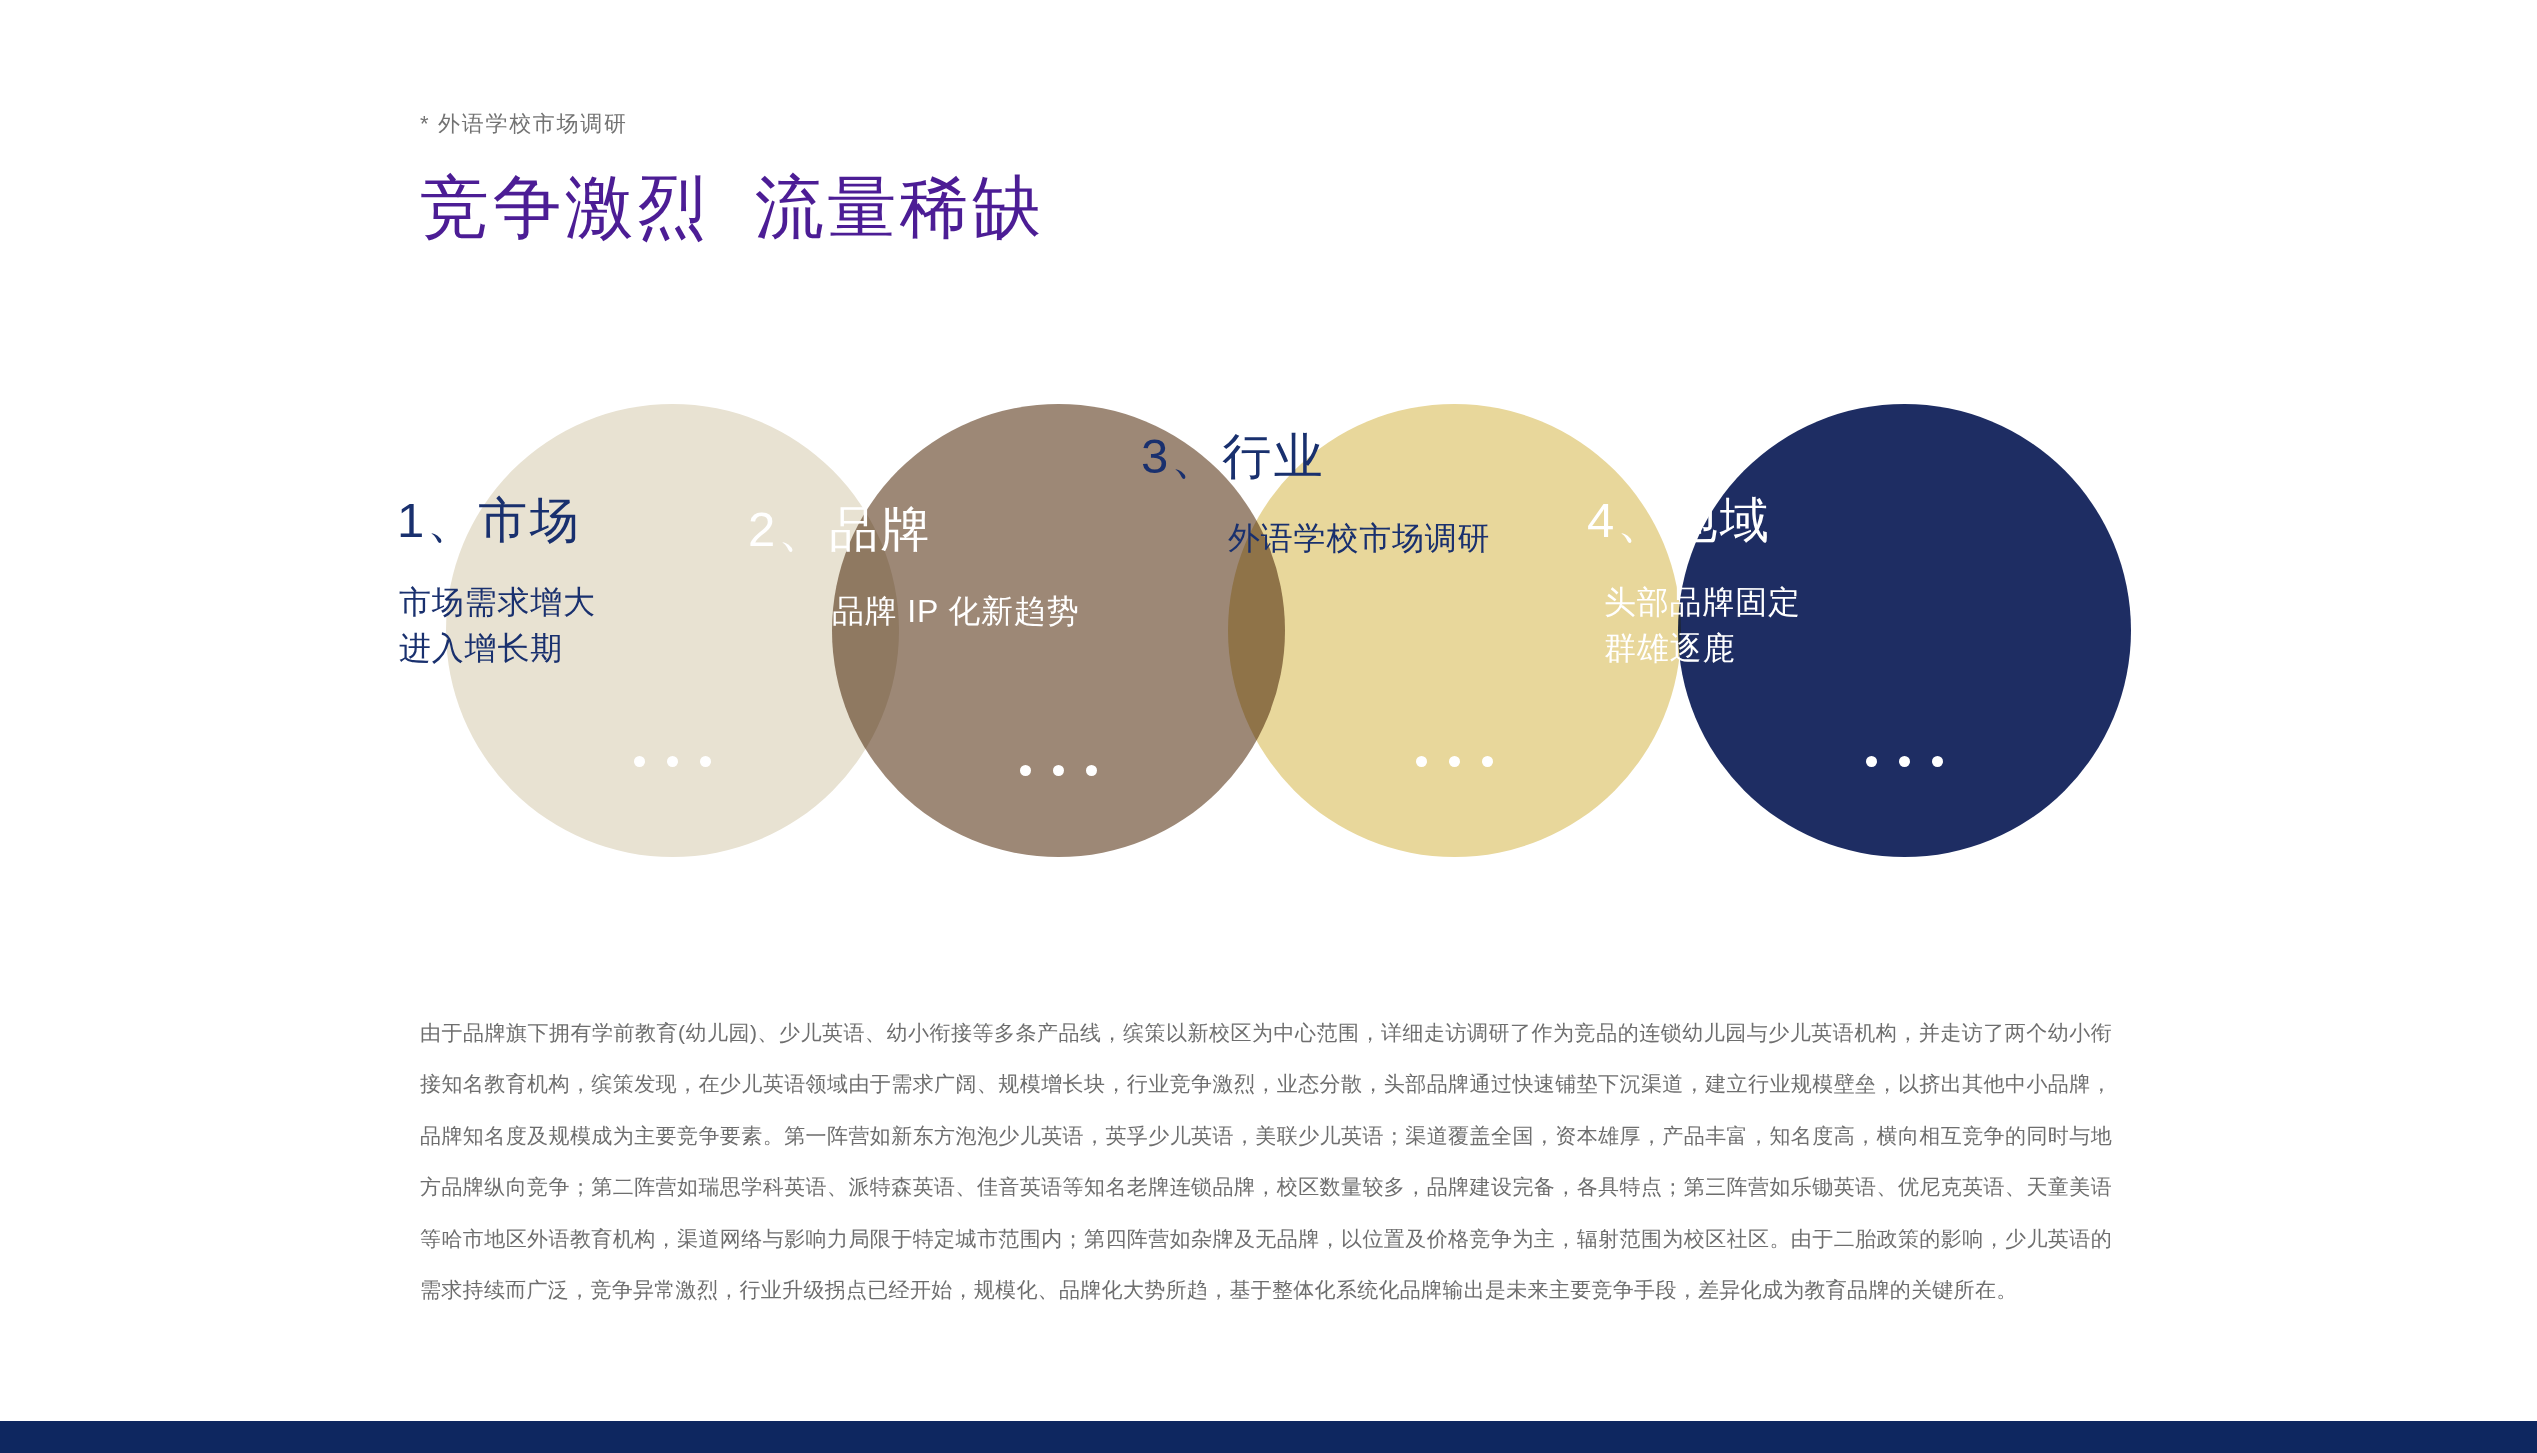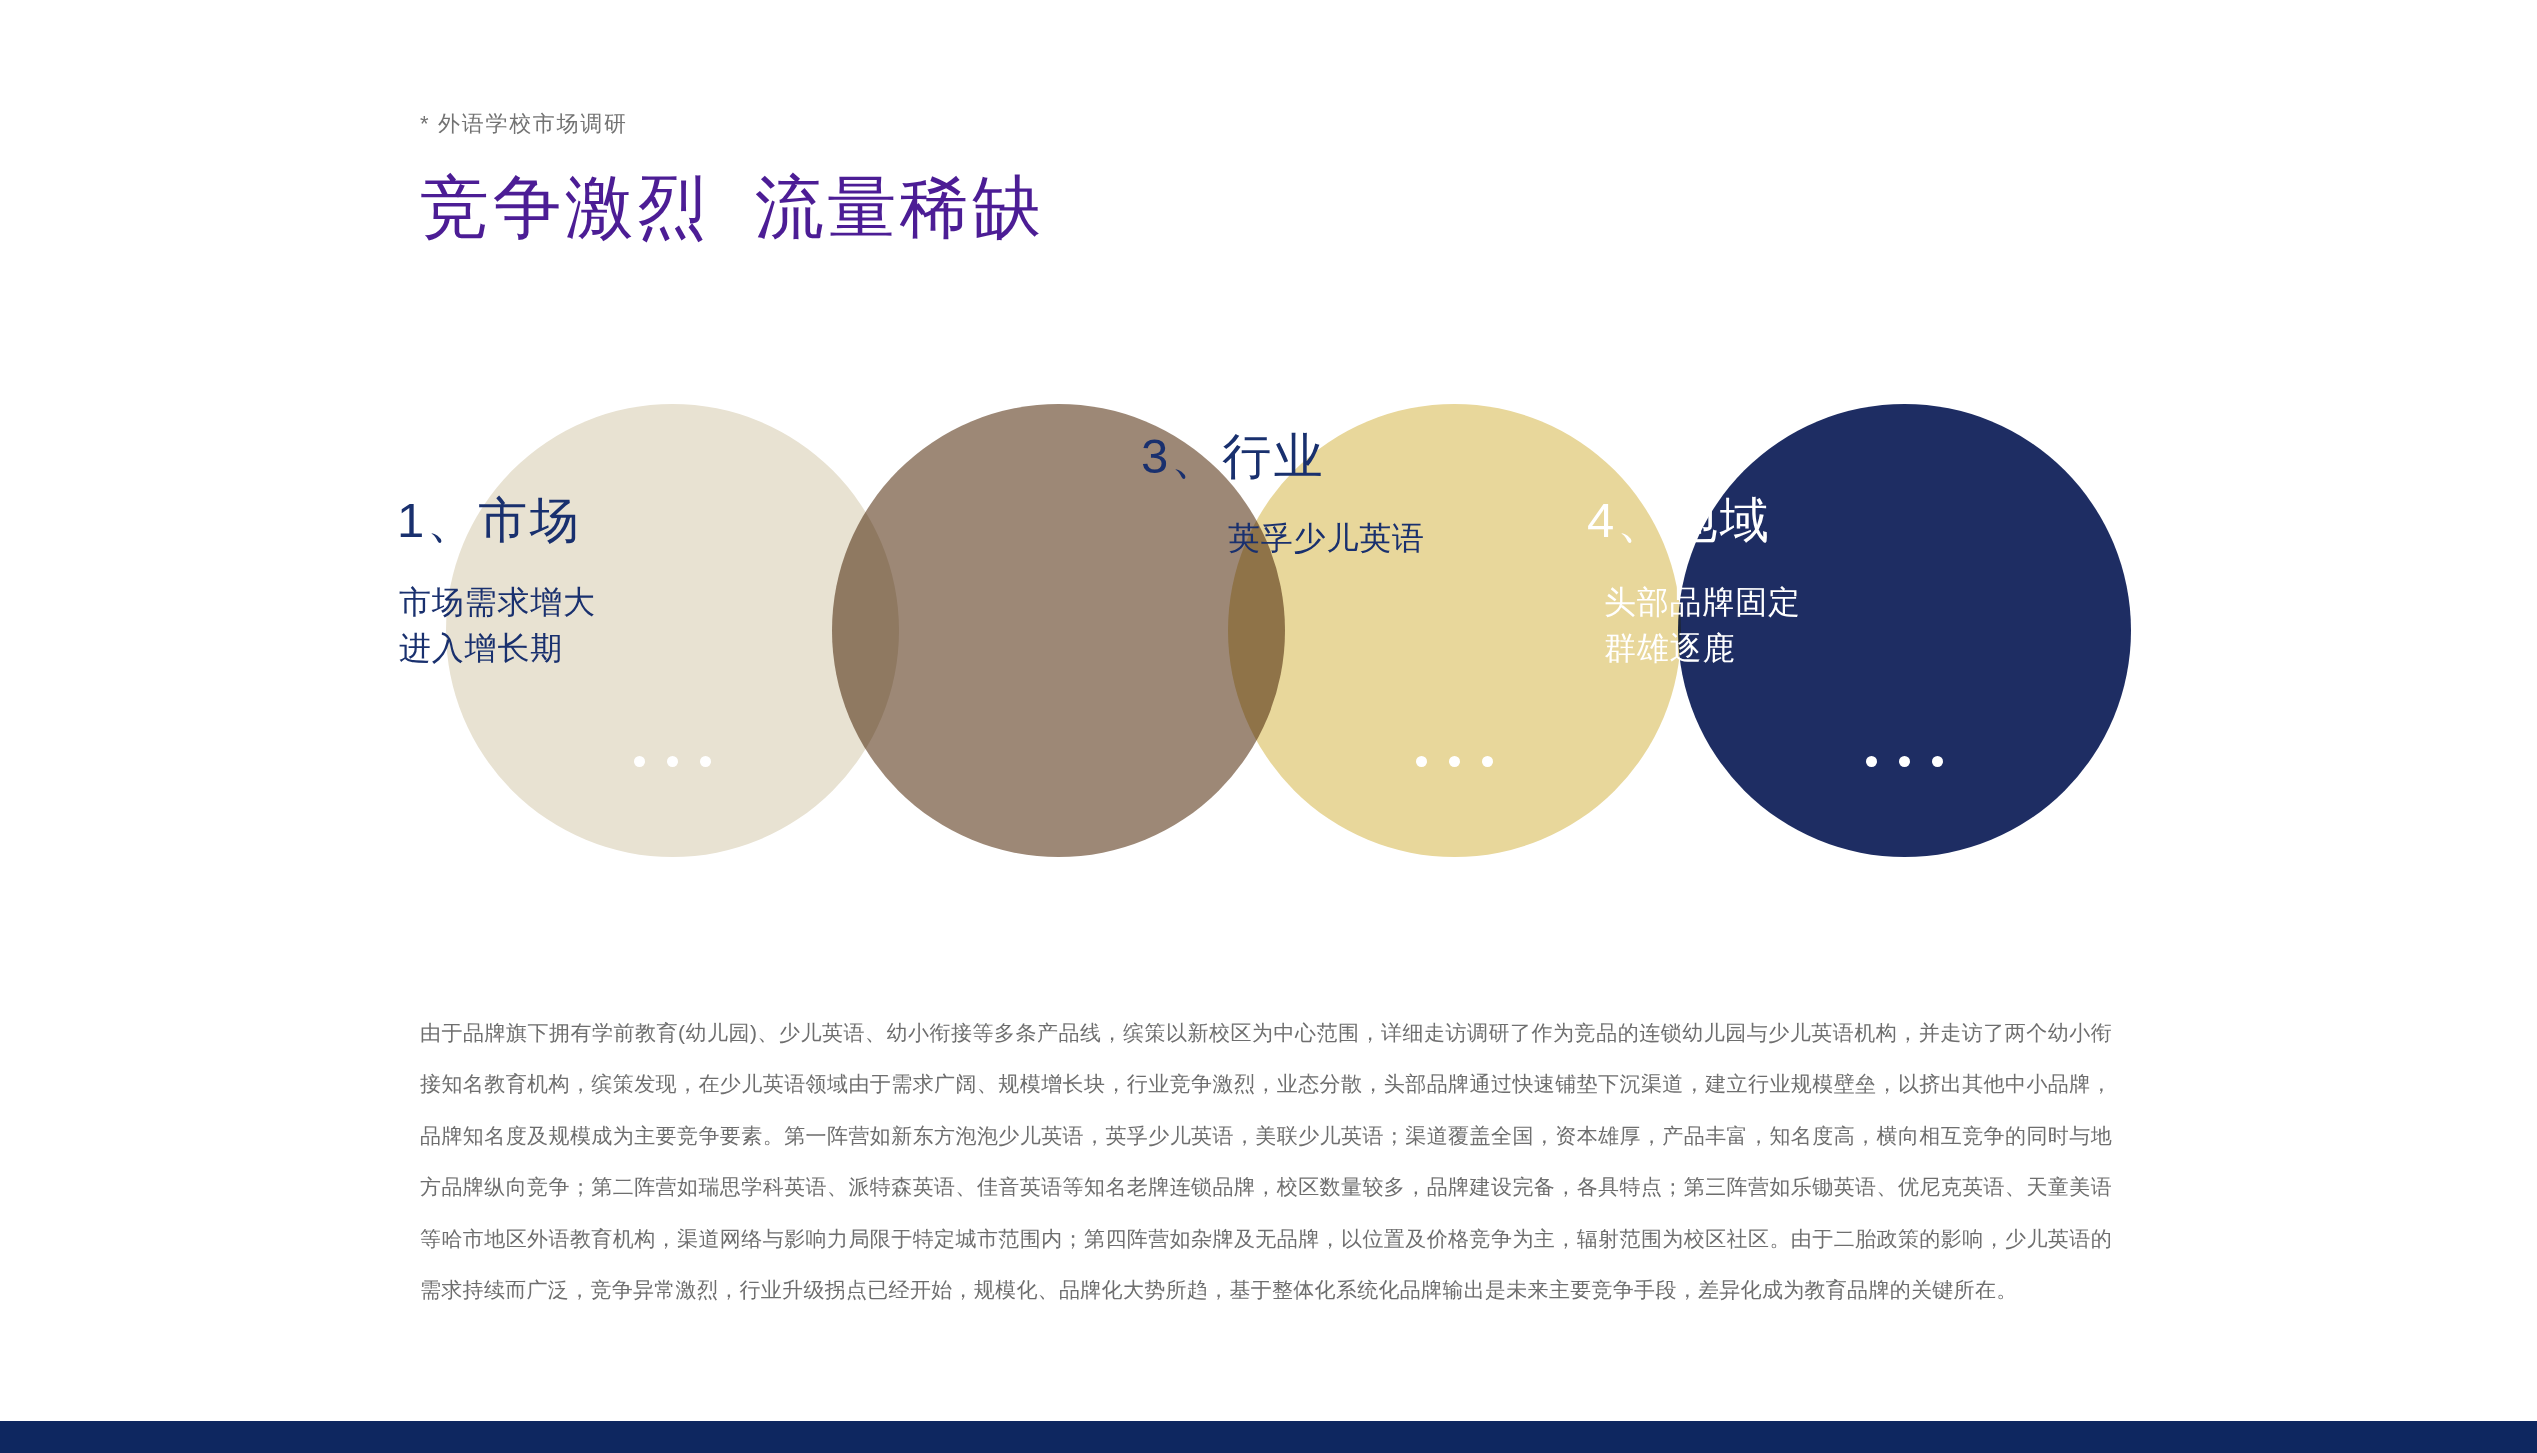--- a/index.html
+++ b/index.html
@@ -166,25 +166,34 @@
     <div class="circle-desc">市场需求增大
 进入增长期</div>
     <div class="circle-dots">
       <i></i>
       <i></i>
       <i></i>
     </div>
   </div>
 
   <div class="circle" id="circle-brand"></div>
+  <div class="circle-inner" id="circle-brand-inner" style="left:832px; top:413px;">
+    <div class="circle-heading">2、品牌</div>
+    <div class="circle-desc">品牌 IP 化新趋势</div>
+    <div class="circle-dots">
+      <i></i>
+      <i></i>
+      <i></i>
+    </div>
+  </div>
 
   <div class="circle" id="circle-industry"></div>
   <div class="circle-inner" id="circle-industry-inner" style="left:1228px; top:404px;">
     <div class="circle-heading">3、行业</div>
-    <div class="circle-desc">英孚少儿英语</div>
+    <div class="circle-desc">外语学校市场调研</div>
     <div class="circle-dots">
       <i></i>
       <i></i>
       <i></i>
     </div>
   </div>
 
   <div class="circle" id="circle-region"></div>
   <div class="circle-inner" id="circle-region-inner" style="left:1678px; top:404px;">
     <div class="circle-heading">4、地域</div>

